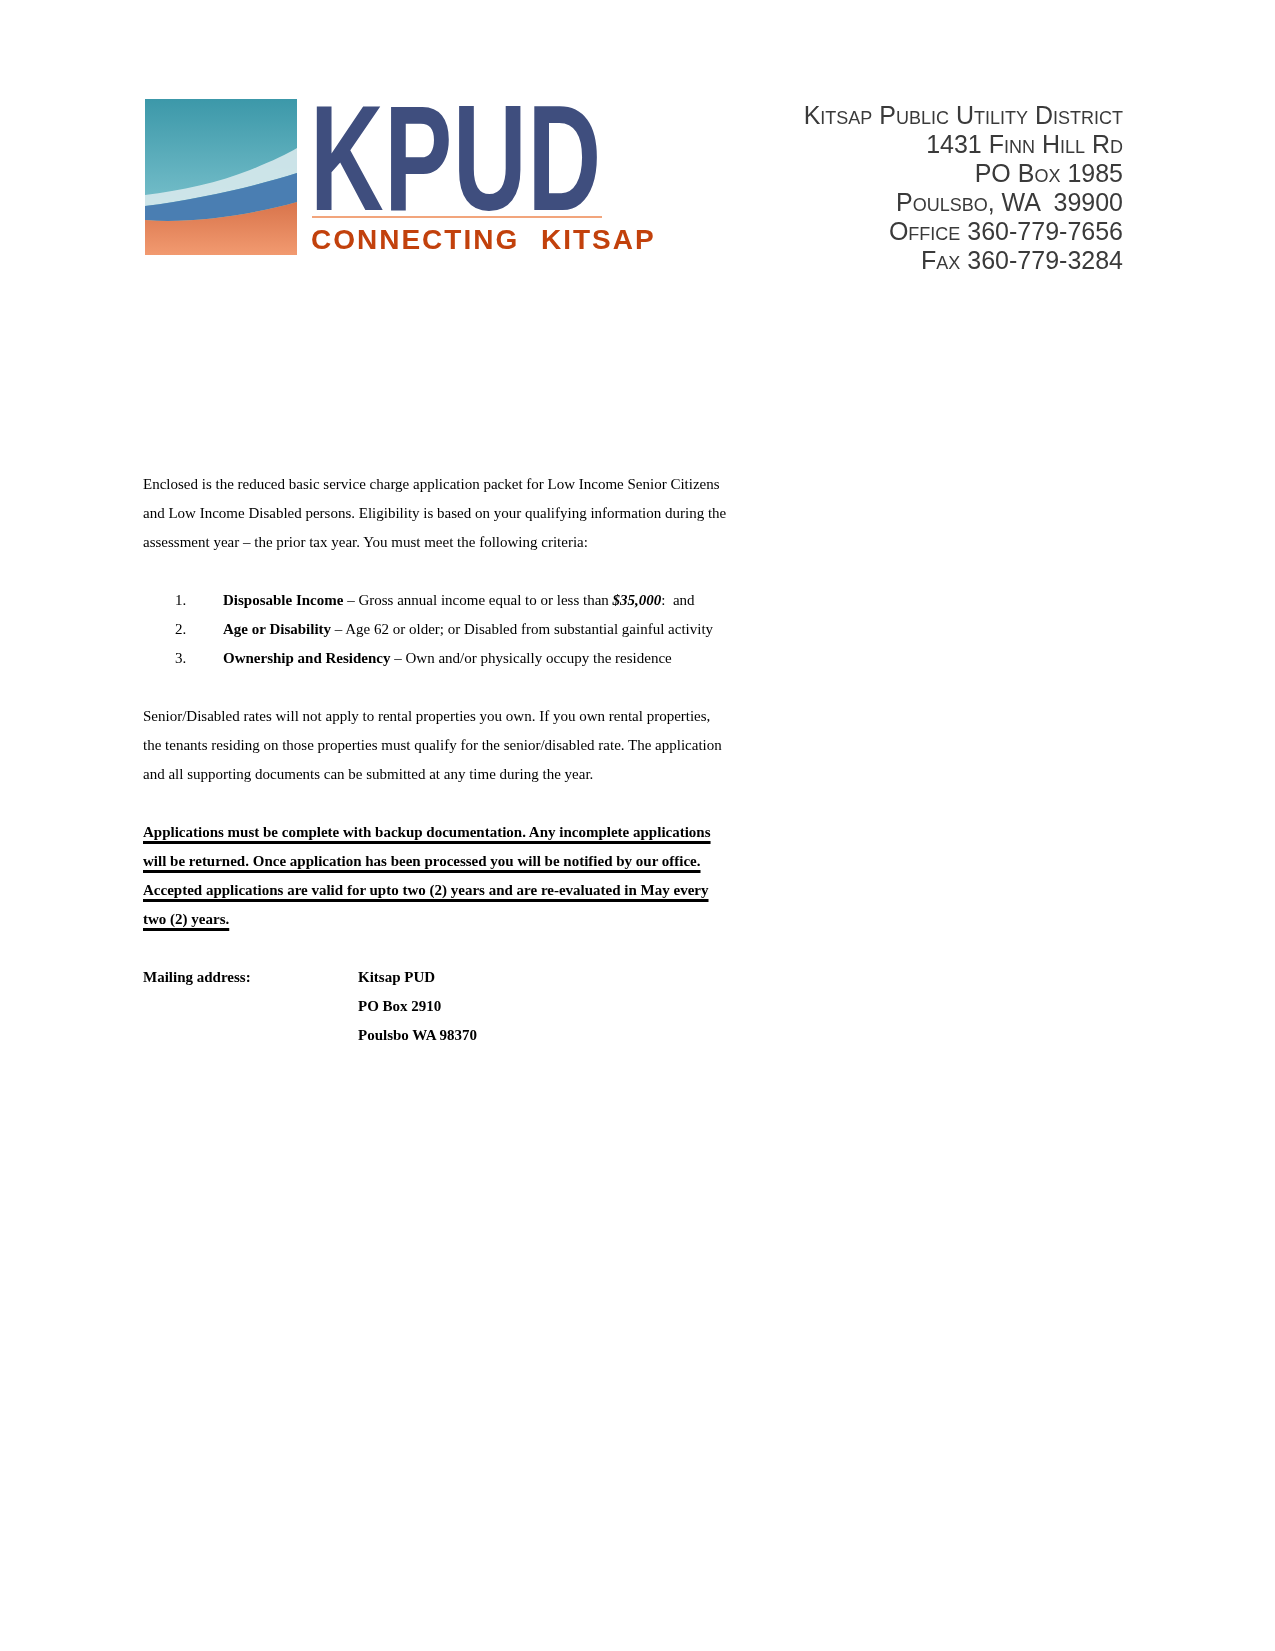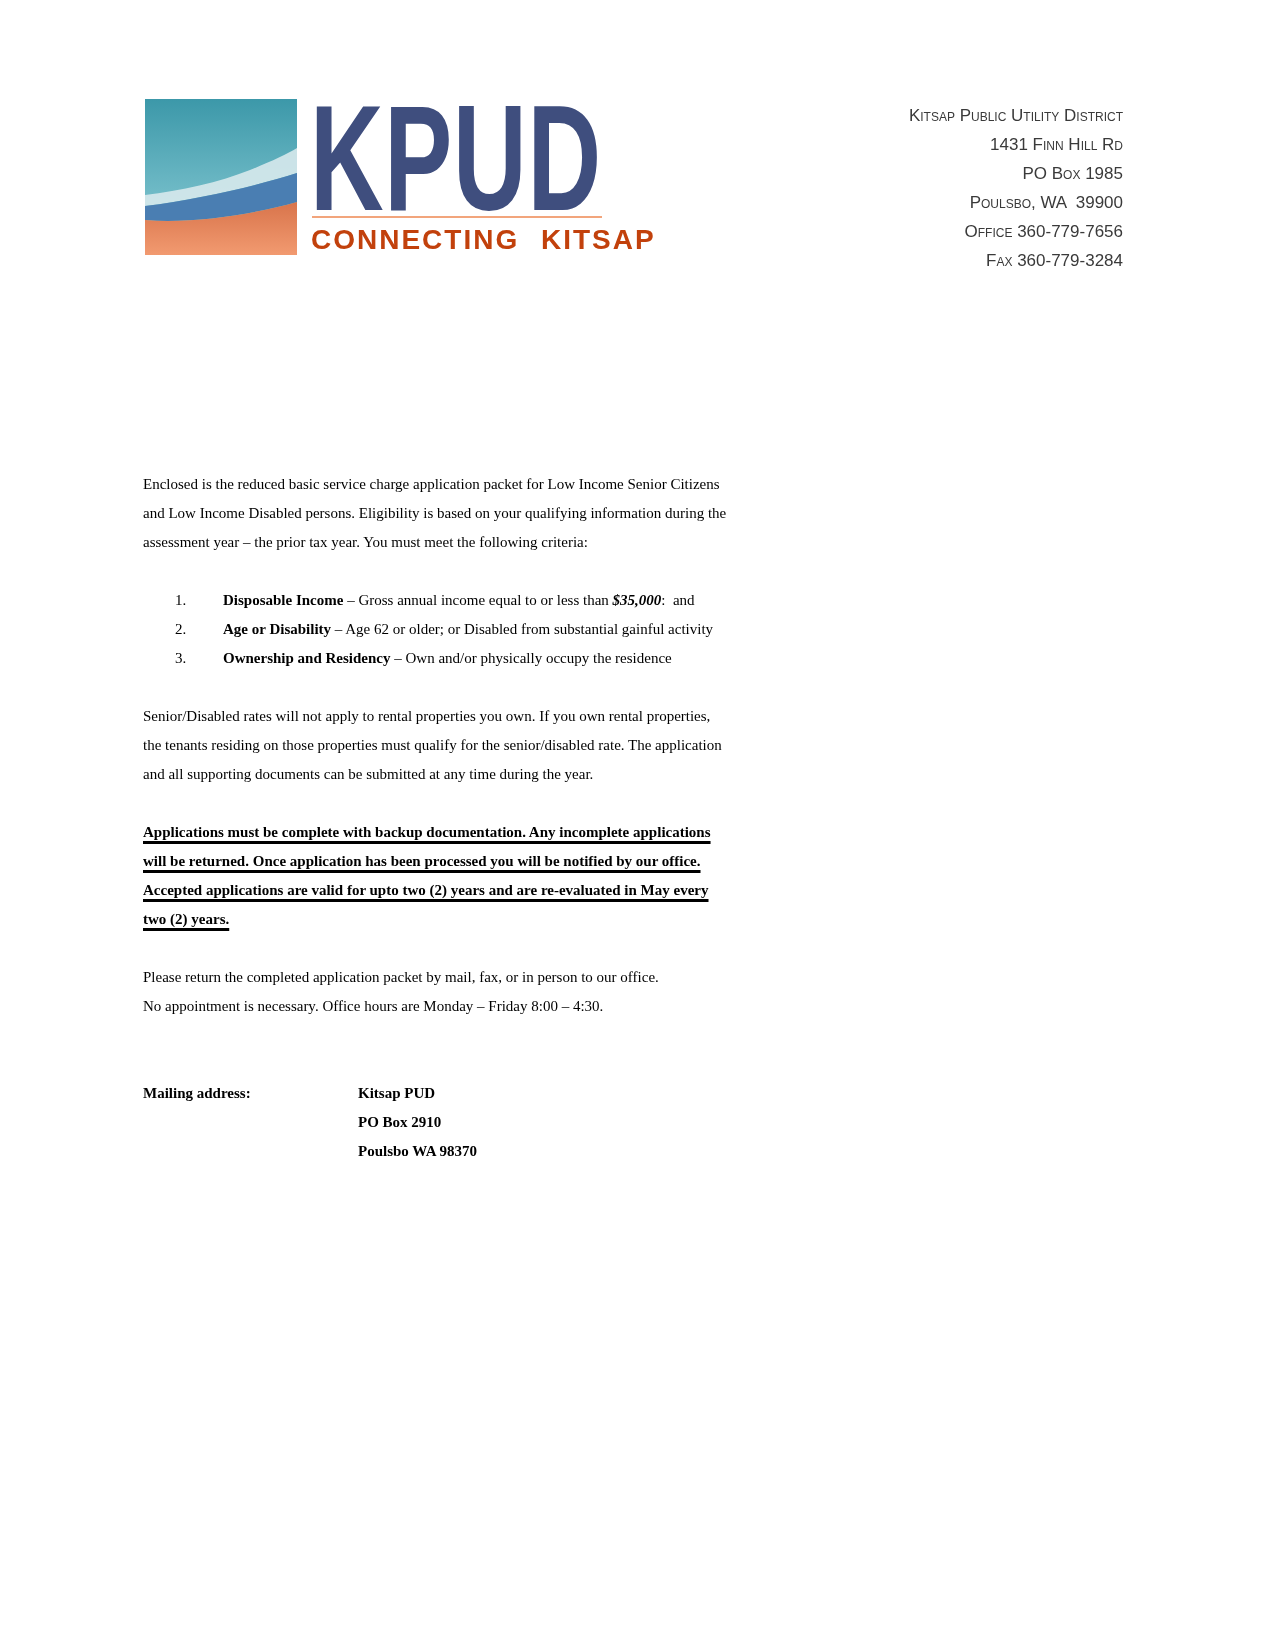--- a/index.html
+++ b/index.html
@@ -42,21 +42,21 @@
     word-spacing: 12px;
     color: #c2410c;
     white-space: pre;
   }
 
   .org-block {
     position: absolute; right: 152px; top: 101px;
     text-align: right;
     font-family: "Liberation Sans", sans-serif;
     font-variant: small-caps;
-    font-size: 17px;
+    font-size: 25px;
     line-height: 29px;
     color: #3A3A3A;
   }
   .org-block div { white-space: pre; }
 
   
   .doc-body {
     position: absolute;
     left: 143px; top: 470px;
     width: 1040px;
@@ -141,22 +141,20 @@
 
     <p>Senior/Disabled rates will not apply to rental properties you own. If you own rental properties,
 the tenants residing on those properties must qualify for the senior/disabled rate. The application
 and all supporting documents can be submitted at any time during the year.</p>
 
     <p class="important">Applications must be complete with backup documentation. Any incomplete applications
 will be returned. Once application has been processed you will be notified by our office.
 Accepted applications are valid for upto two (2) years and are re-evaluated in May every
 two (2) years.</p>
 
-    <p class="gap-2">Please return the completed application packet by mail, fax, or in person to our office.
-No appointment is necessary. Office hours are Monday – Friday 8:00 – 4:30.</p>
 
     <div class="mailing">
         <span class="label">Mailing address:</span>
         <span class="value">Kitsap PUD
 PO Box 2910
 Poulsbo WA 98370</span>
       </div>
 
 
   </div>

